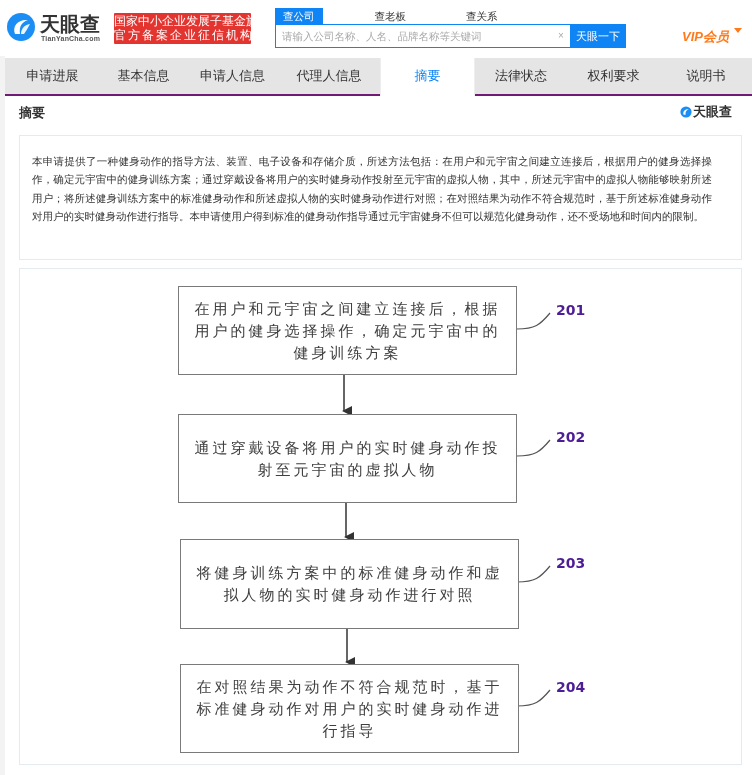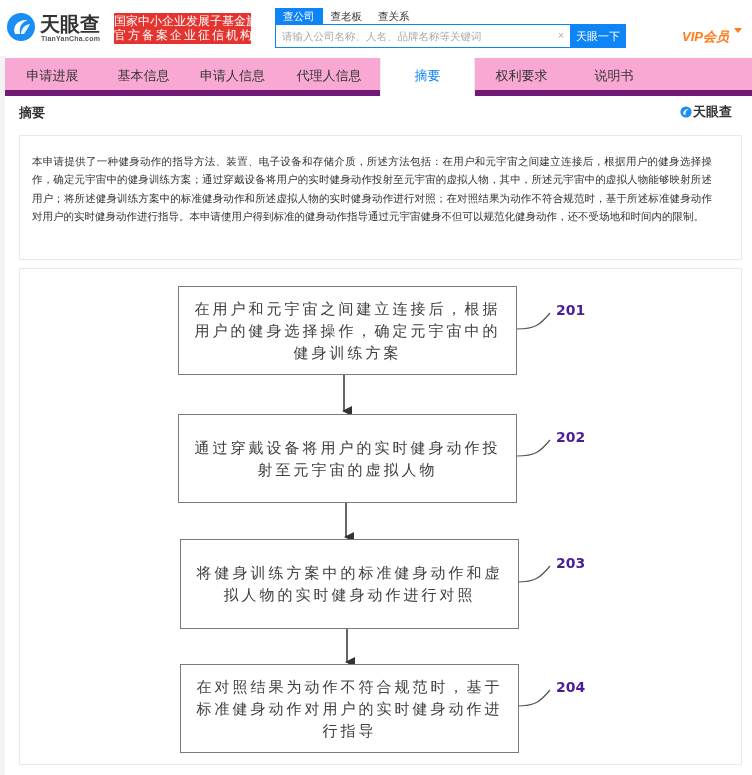--- a/index.html
+++ b/index.html
@@ -9,37 +9,37 @@
   
   .header { position: absolute; left: 0; top: 0; width: 752px; height: 56px; background: #fff; }
   .logo { position: absolute; left: 6px; top: 12px; width: 100px; height: 34px; }
   .logo-icon { position: absolute; left: 0; top: 0; width: 30px; height: 30px; }
   .logo-text { position: absolute; left: 34px; top: 1px; font-size: 20px; font-weight: bold; color: #333; letter-spacing: 0px; line-height: 22px; }
   .logo-domain { position: absolute; left: 35px; top: 23px; font-size: 7px; color: #555; font-weight: bold; letter-spacing: 0.2px; }
   .badge { position: absolute; left: 114px; top: 13px; width: 137px; height: 31px; background: #e3342f; color: #fff; font-size: 12px; line-height: 14px; text-align: center; padding-top: 1px; border-radius: 1px; }
   .badge div { white-space: nowrap; }
   .badge .b2 { letter-spacing: 2px; }
 
-  .search-tabs { position: absolute; left: 275px; top: 8px; height: 16px; display: flex; }
+  .search-tabs { position: absolute; left: 275px; top: 8px; height: 16px; display: flex; gap: 44px; }
   .search-tab { font-size: 10.5px; line-height: 16px; padding: 0 8px; color: #333; }
   .search-tab.active { background: #0f84f5; color: #fff; }
   .search-box { position: absolute; left: 275px; top: 24px; width: 351px; height: 24px; border: 1px solid #0f84f5; background: #fff; }
   .search-input { position: absolute; left: 0; top: 0; width: 290px; height: 22px; border: none; outline: none; font-size: 10.5px; color: #333; padding-left: 6px; background: transparent; font-family: "Liberation Sans", "DejaVu Sans", sans-serif; }
   .search-input::placeholder { color: #aaa; }
   .clear-icon { position: absolute; left: 279px; top: 5px; width: 12px; height: 12px; font-size: 10px; line-height: 12px; text-align: center; color: #aaa; }
   .search-btn { position: absolute; left: 294px; top: -1px; width: 56px; height: 24px; background: #0f84f5; color: #fff; font-size: 11px; line-height: 24px; text-align: center; border: none; }
 
   .vip { position: absolute; left: 682px; top: 28px; font-size: 13px; font-weight: bold; color: #ff7a1a; font-style: italic; display: flex; align-items: flex-start; }
   .vip-caret { display: inline-block; margin-left: 5px; width: 0; height: 0; border-left: 4px solid transparent; border-right: 4px solid transparent; border-top: 5px solid #ff7a1a; }
 
   
   .left-strip { position: absolute; left: 0; top: 56px; width: 5px; height: 719px; background: #f3f3f3; }
 
   
-  .tabs { position: absolute; left: 5px; top: 58px; width: 747px; height: 38px; background: #f9a8d4; border-bottom: 6px solid #701a75; display: flex; }
+  .tabs { position: absolute; left: 5px; top: 58px; width: 747px; height: 38px; background: #e5e5e5; border-bottom: 2px solid #701a75; display: flex; }
   .tab { height: 38px; line-height: 36px; font-size: 13px; color: #333; text-align: center; }
   .tab.active { background: #fff; color: #0f84f5; border-left: 1px solid #eee; border-right: 1px solid #eee; }
 
   .section-title { position: absolute; left: 19px; top: 104px; font-size: 13px; font-weight: bold; color: #333; }
   .brand-mark { position: absolute; left: 680px; top: 104px; display: flex; align-items: center; }
   .brand-mark .bm-icon { width: 12px; height: 12px; }
   .brand-mark .bm-text { font-size: 13px; font-weight: bold; color: #333; margin-left: 1px; line-height: 16px; }
 
   
   .abstract-box { position: absolute; left: 19px; top: 135px; width: 723px; height: 125px; border: 1px solid #e3eaf0; background: #fff; padding: 16px 29px 0 12px; }
@@ -91,20 +91,21 @@
   </div>
 
   <div class="left-strip"></div>
 
   <div class="tabs">
     <div class="tab" style="width:95px">申请进展</div>
     <div class="tab" style="width:87px">基本信息</div>
     <div class="tab" style="width:91px">申请人信息</div>
     <div class="tab" style="width:102px">代理人信息</div>
     <div class="tab active" style="width:95px">摘要</div>
+    <div class="tab" style="width:92px">法律状态</div>
     <div class="tab" style="width:93px">权利要求</div>
     <div class="tab" style="width:92px">说明书</div>
   </div>
 
   <div class="section-title">摘要</div>
   <div class="brand-mark">
     <svg class="bm-icon" viewBox="0 0 30 30">
       <circle cx="15" cy="15" r="14" fill="#1a8ef5"></circle>
       <path d="M9 22 C6 14, 12 7, 22 8 C16 10, 13 14, 14 22 Z" fill="#fff"></path>
     </svg>

